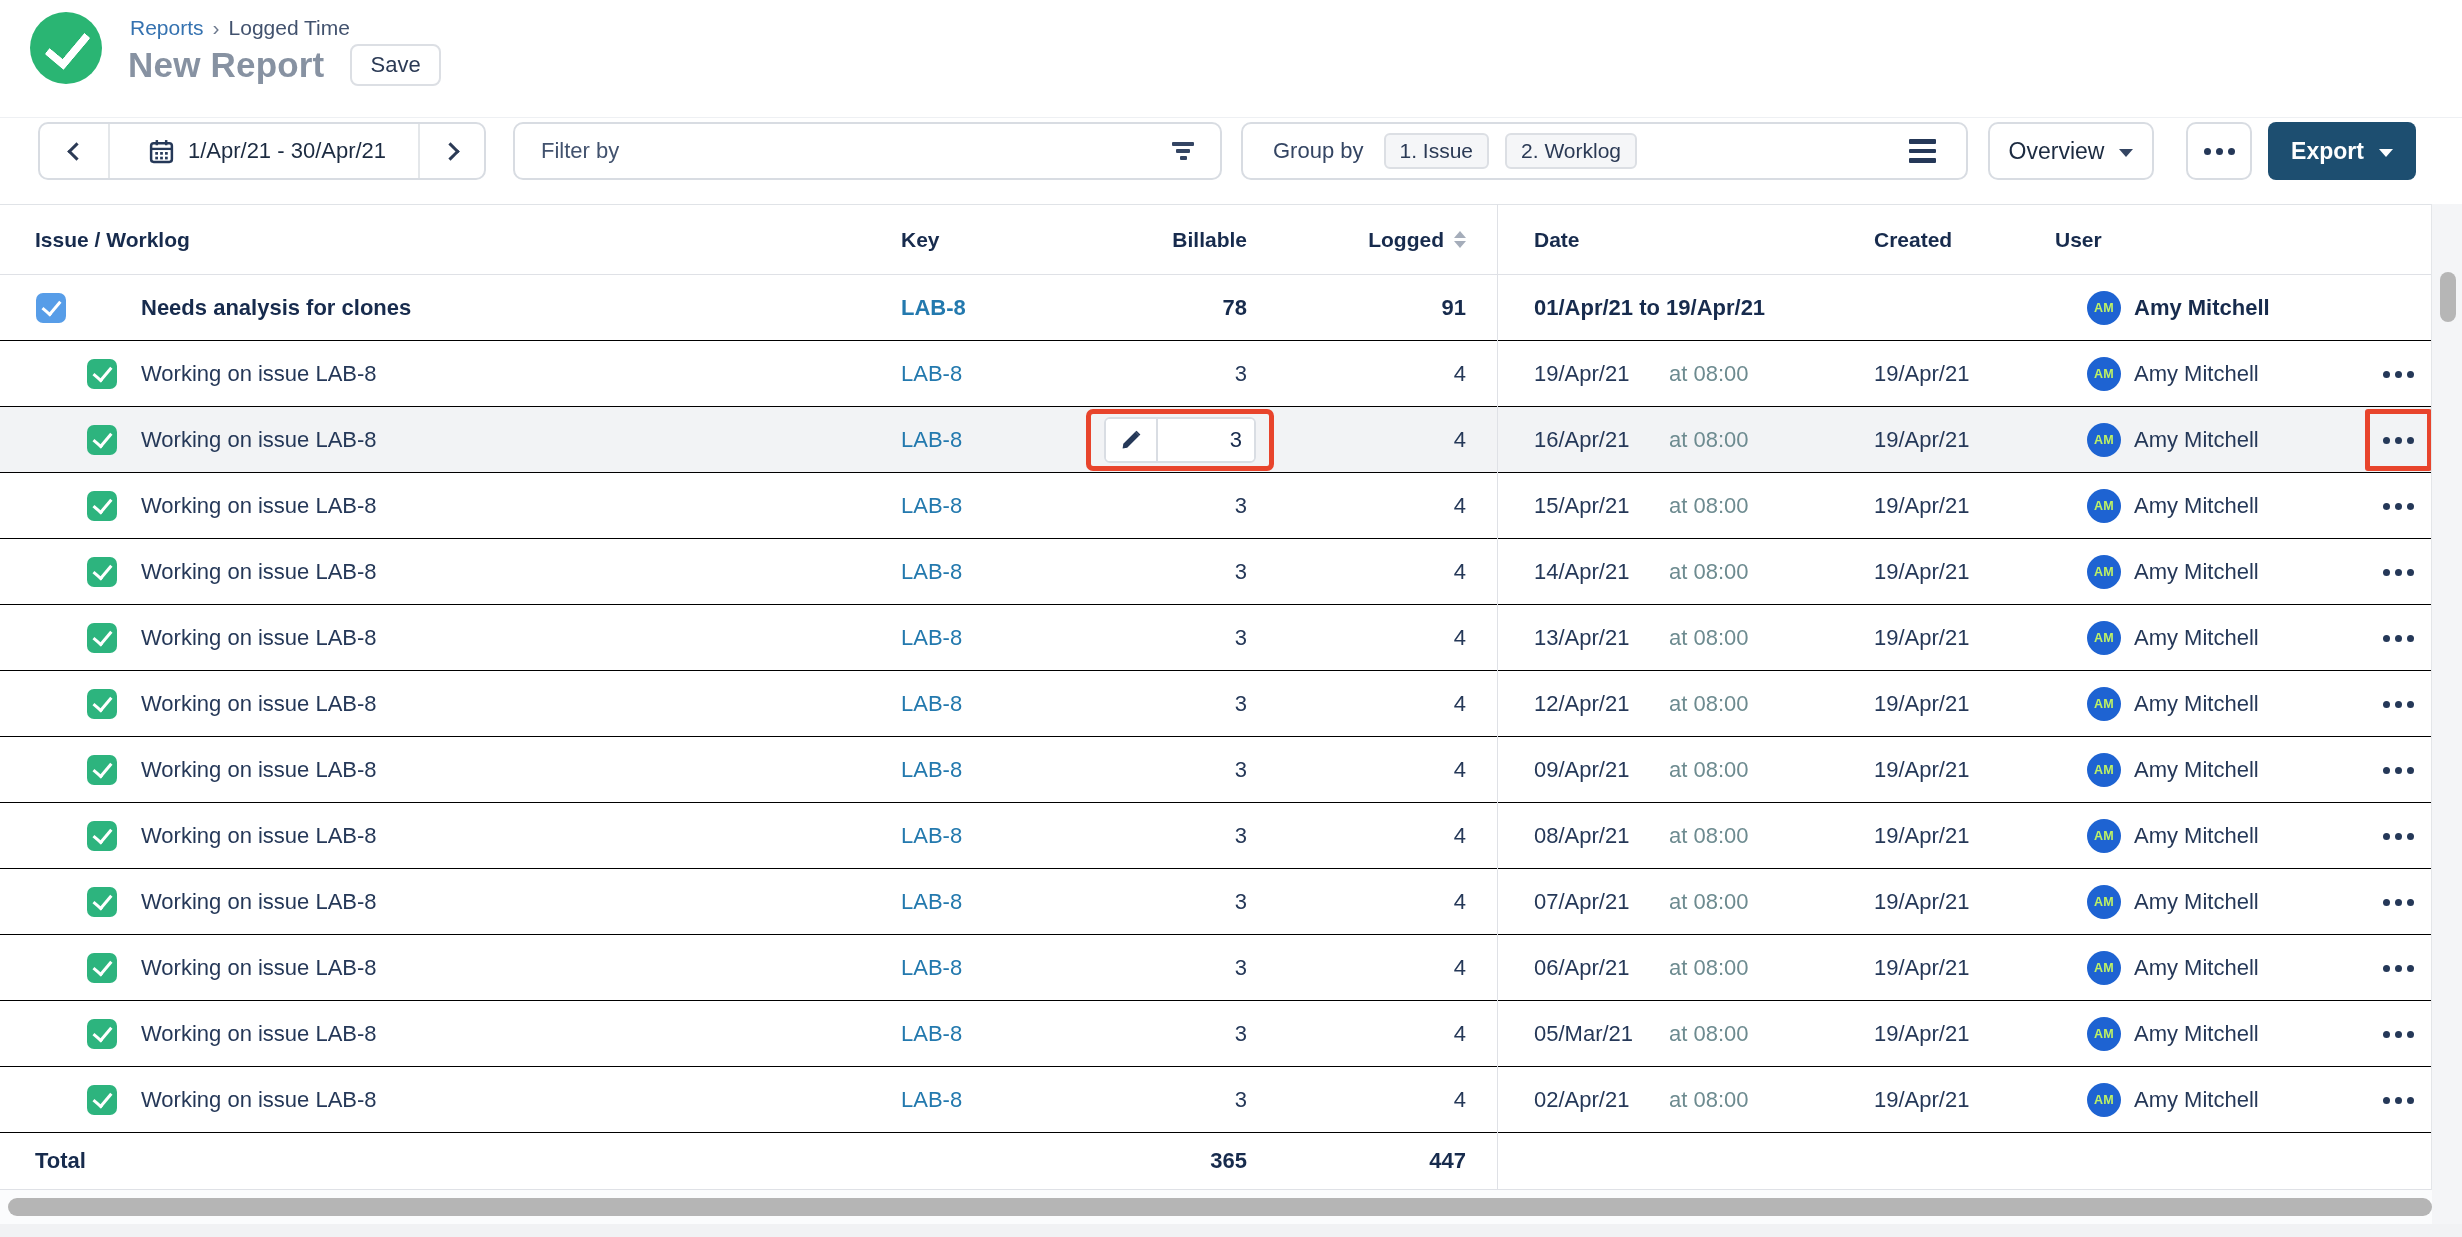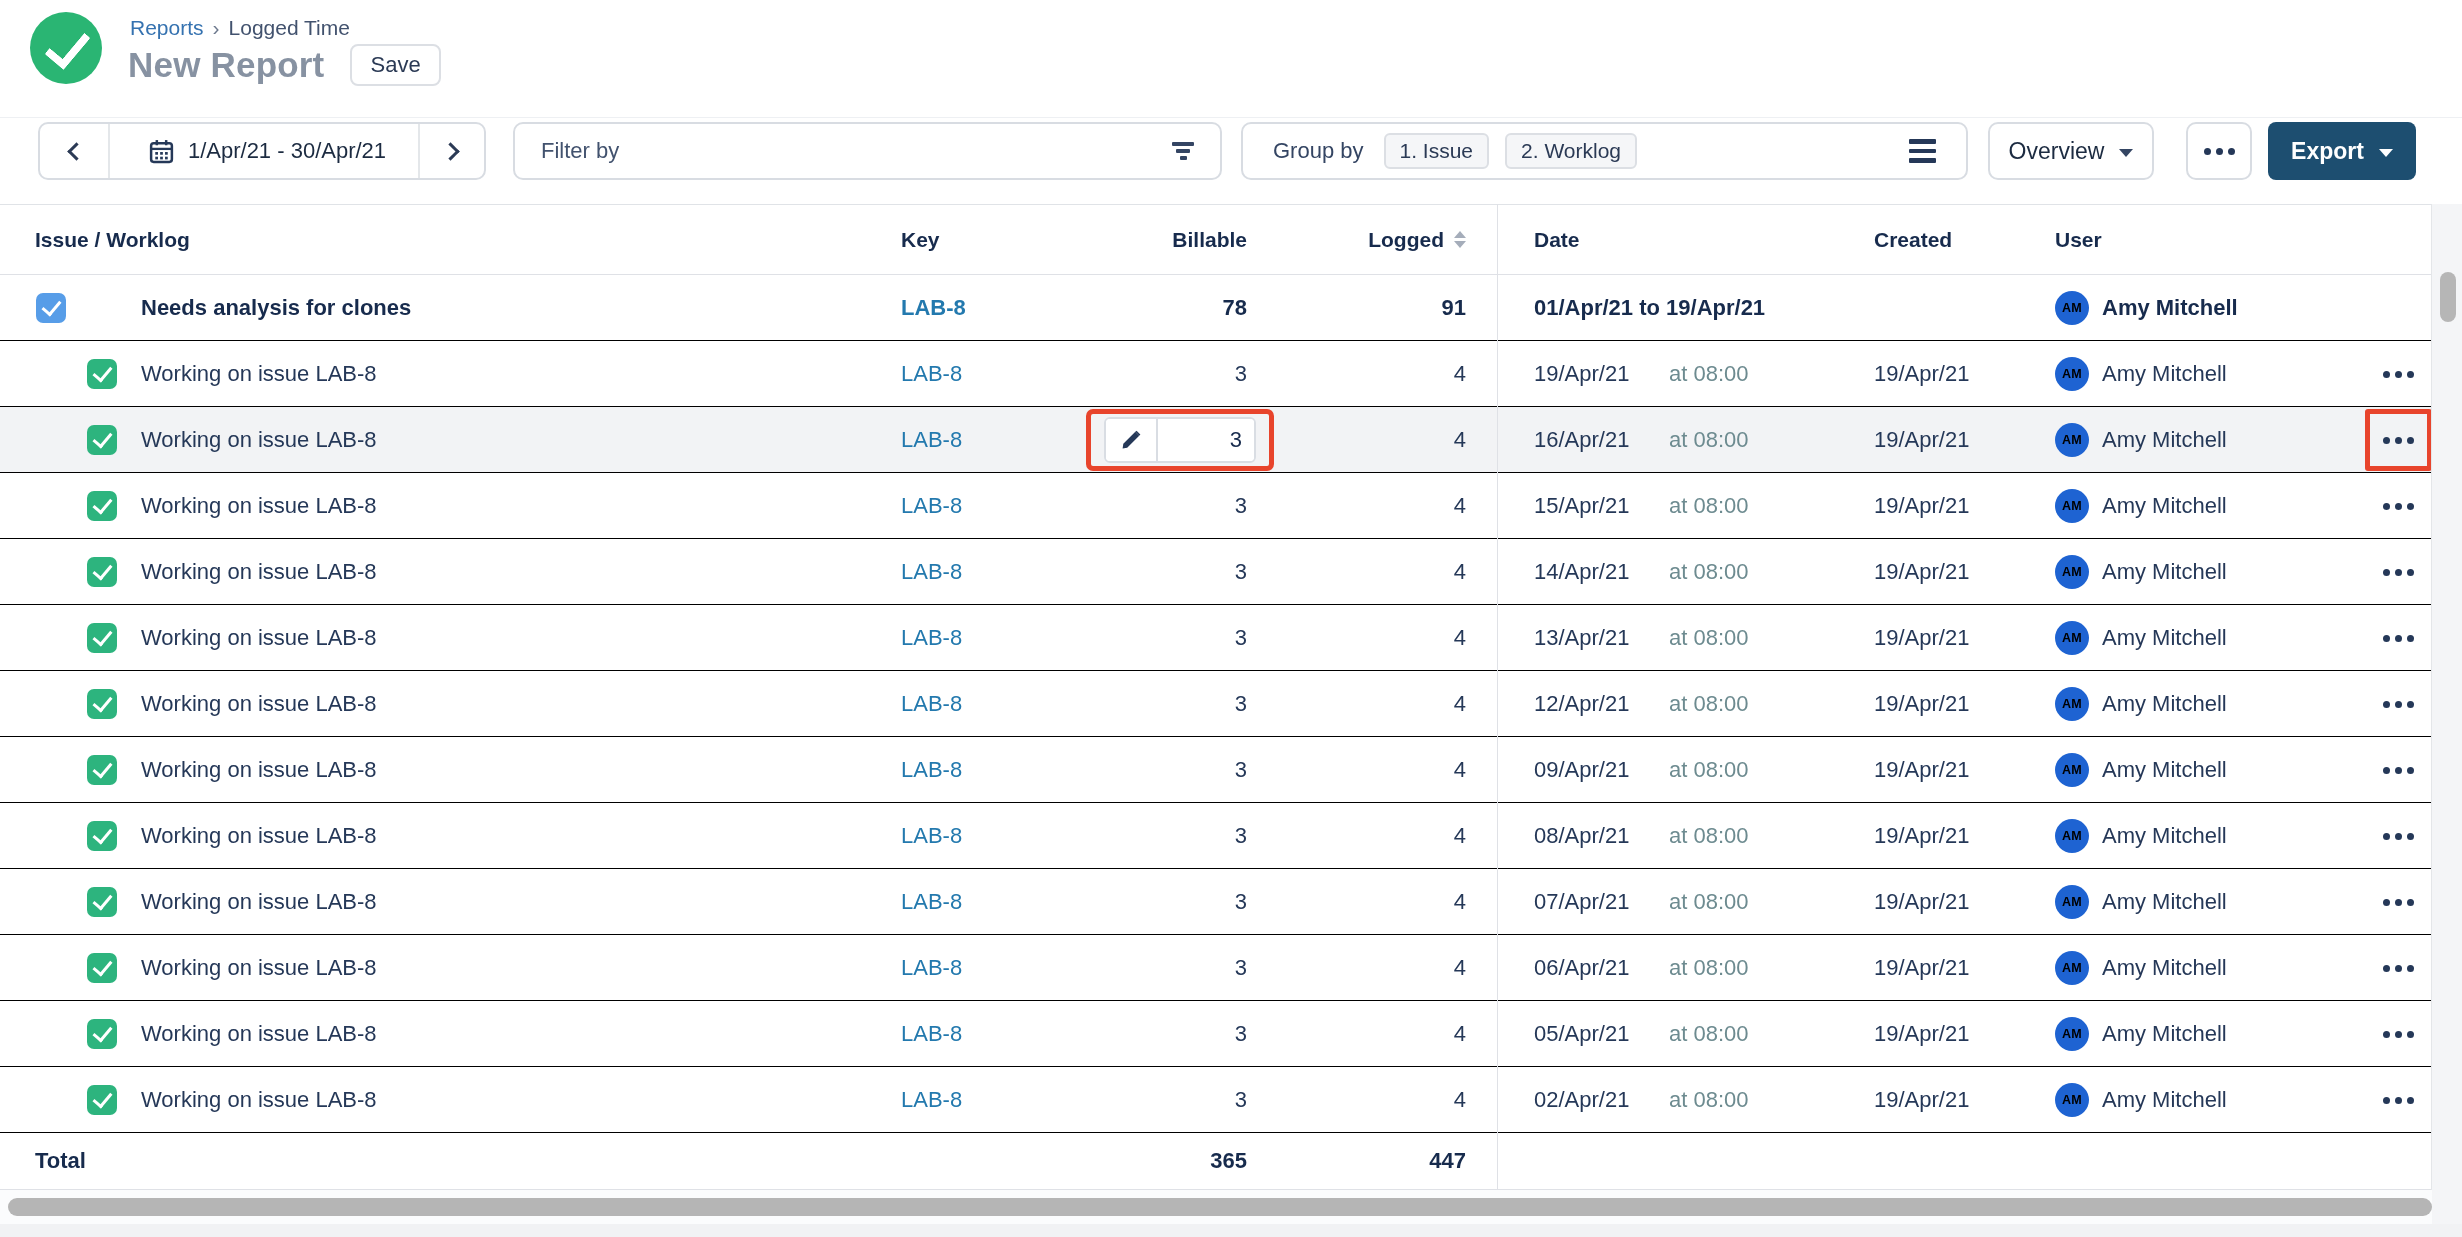--- a/index.html
+++ b/index.html
@@ -80,22 +80,22 @@
   .grow .cell, .trow .cell { font-weight:700; color:#172b4d; }
   .checkbox { position:absolute; top:18px; width:30px; height:30px; border-radius:7px; cursor:pointer; }
   .checkbox::after { content:""; position:absolute; left:10px; top:4px; width:8px; height:15px;
     border-right:3.5px solid #fff; border-bottom:3.5px solid #fff; transform:rotate(40deg); }
   .cb-blue { left:36px; background:#579de8; }
   .cb-green { left:87px; background:#2db47e; }
   .c-issue { left:141px; color:#253858; }
   .grow .c-issue { left:141px; }
   .link { color:#2379ae; text-decoration:none; cursor:pointer; }
   .grow .link { font-weight:700; color:#2379ae; }
-  .avatar { width:34px; height:34px; border-radius:50%; background:#1e63d2; color:#000000; font-size:12.5px;
-    font-weight:700; display:flex; align-items:center; justify-content:center; letter-spacing:0.4px; flex:0 0 auto; }
+  .avatar { width:34px; height:34px; border-radius:50%; background:#1e63d2; color:#bef264; font-size:12.5px;
+    font-weight:700; display:flex; align-items:center; justify-content:center; letter-spacing:0.4px; flex:0 0 auto;margin-left:32px; }
   .user-name { font-size:22px; }
   .grow .user-name { font-weight:700; }
   
   .row.editing { background:#f2f3f5; }
   .c-editor { position:absolute; left:1086px; top:2px; width:188px; height:62px; display:none; }
   .row.editing .c-editor { display:flex; align-items:center; justify-content:center;
     border:5px solid #e8442c; border-radius:7px; }
   .editor { display:flex; height:46px; background:#fff; border:2px solid #d9dde3; border-radius:6px; overflow:hidden; }
   .pencil-btn { width:52px; display:flex; align-items:center; justify-content:center;
     border-right:2px solid #d9dde3; cursor:pointer; background:#fff; }
@@ -482,21 +482,21 @@
             </span>
     </span>
   </div>
         <div class="row child">
     <span class="checkbox cb-green"></span>
     <span class="cell c-issue">Working on issue LAB-8</span>
     <a class="cell c-key link">LAB-8</a>
     <span class="cell c-billable">3</span>
 
     <span class="cell c-logged">4</span>
-    <span class="cell c-date">05/Apr/21</span>
+    <span class="cell c-date">05/Mar/21</span>
     <span class="cell c-time">at 08:00</span>
     <span class="cell c-created">19/Apr/21</span>
     <span class="cell c-user">
       <span class="avatar">
               <span>AM</span>
             </span>
       <span class="user-name">Amy Mitchell</span>
     </span>
     <span class="c-actions">
       <span class="dots">

